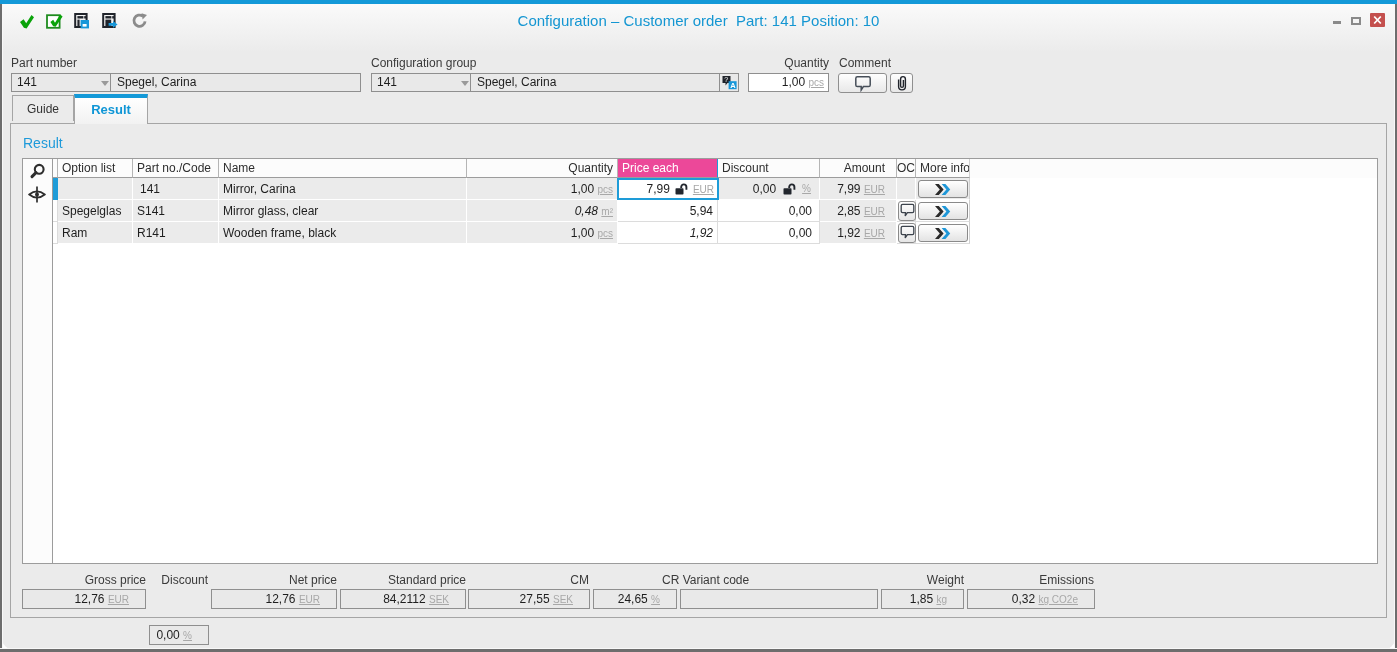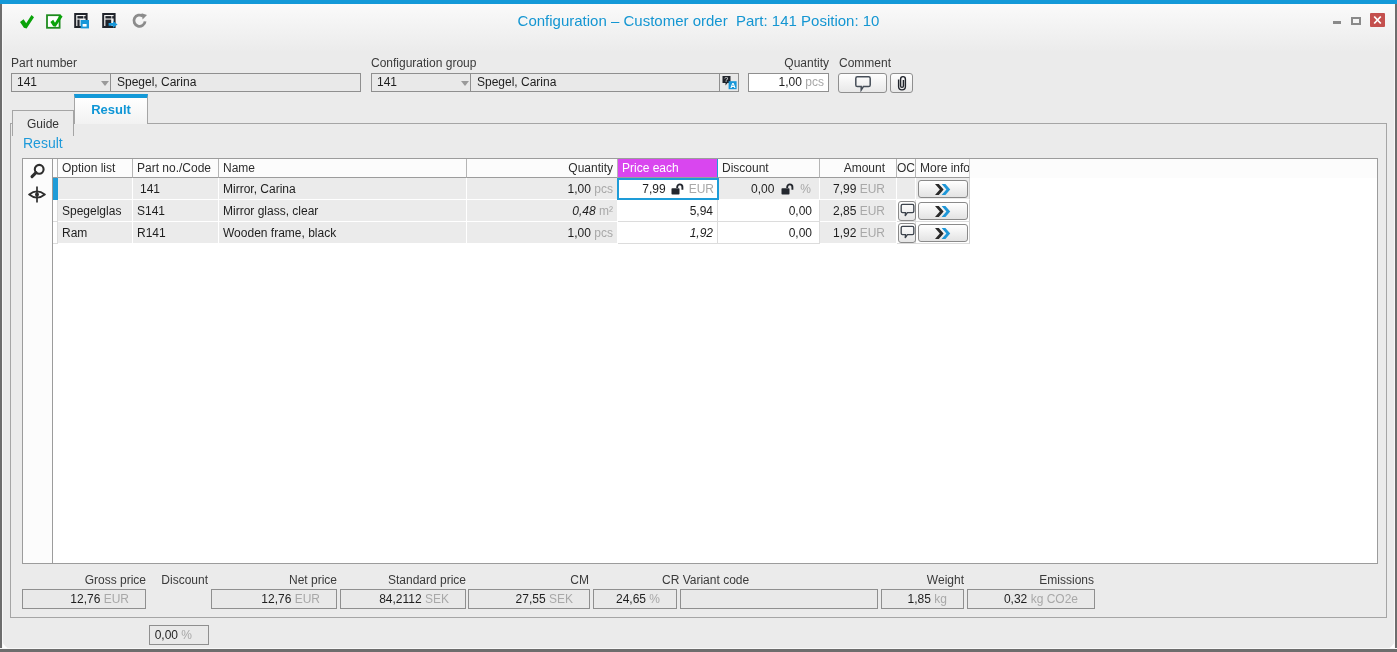--- a/index.html
+++ b/index.html
@@ -12,27 +12,27 @@
 #bL { left:0; top:4px; width:2px; height:648px; background:#6d6d6d; box-shadow: 1px 0 0 #f8f8f8; }
 #bR { right:0; top:4px; width:2px; height:648px; background:#6d6d6d; box-shadow: -1px 0 0 #f8f8f8; }
 #bB { left:0; bottom:0; width:1397px; height:3px; background:#6d6d6d; box-shadow: 0 -1px 0 #f8f8f8; }
 #titlebar { left:2px; top:4px; width:1393px; height:48px; background:linear-gradient(#fafafa,#ebebeb); }
 #title { left:0; top:12px; width:1397px; text-align:center; font-size:15px; color:#1496d2; }
 
 .lbl { font-size:12px; color:#3a3a3a; height:14px; line-height:14px; }
 
 .fld { height:19px; border:1px solid #8f8f8f; background:#e9e9e9; font-size:12px; color:#1e1e1e; line-height:17px; }
 .fldw { background:#ffffff; }
-.unit { color:#a8a8a8; font-size:12px; }
+.unit { color:#a8a8a8; font-size:10px;text-decoration:underline; }
 
 .btn { border:1px solid #8f8f8f; border-radius:3px; background:linear-gradient(#fefefe,#e8e8e8); }
 .ocbtn { width:18px; height:20px; border:1px solid #8a8a8a; border-radius:3px; background:linear-gradient(#fefefe,#e6e6e6); }
 .mibtn { width:50px; height:18px; border:1px solid #8a8a8a; border-radius:3px; background:linear-gradient(#ffffff,#e3e3e3); text-align:center; line-height:11px; padding-top:3px; }
 
-#tabGuide { left:12px; top:110px; width:62px; height:26px; border:1px solid #a5a5a5; border-bottom:none; background:#ebebeb; text-align:center; font-size:12px; color:#333; line-height:27px; }
+#tabGuide { left:12px; top:95px; width:62px; height:26px; border:1px solid #a5a5a5; border-bottom:none; background:#ebebeb; text-align:center; font-size:12px; color:#333; line-height:27px; }
 #tabResult { left:74px; top:94px; width:74px; height:30px; border:1px solid #a5a5a5; border-bottom:none; border-top:4px solid #1399d8; background:linear-gradient(#ffffff,#f2f2f2); text-align:center; font-size:13px; font-weight:bold; color:#0f96d6; line-height:24px; z-index:3; }
 #panel { left:10px; top:123px; width:1377px; height:495px; border:1px solid #a5a5a5; background:#ebebeb; }
 #resultLbl { left:23px; top:135px; font-size:14px; color:#1e9ada; }
 
 #sidebar { left:22px; top:158px; width:31px; height:406px; border:1px solid #9c9c9c; background:#fcfcfc; }
 #grid { left:52px; top:158px; width:1326px; height:406px; border:1px solid #9c9c9c; background:#ffffff; }
 .hrow { display:flex; height:19px; }
 .hcell { background:#fcfcfc; border-right:1px solid #b5b5b5; border-bottom:1px solid #9c9c9c; font-size:12px; color:#2e2e2e; padding:2px 0 0 4px; white-space:nowrap; overflow:hidden; }
 .hr { text-align:right; padding:2px 4px 0 0; }
 .row { display:flex; height:22px; }
@@ -148,21 +148,21 @@
     <path d="M9,0.5 L9,16.5" stroke="#2e2e2e" stroke-width="1.7"></path>
   </svg>
 
   <div id="grid" class="abs">
     <div class="hrow">
       <div class="hcell w-ind"></div>
       <div class="hcell w-opt">Option list</div>
       <div class="hcell w-prt">Part no./Code</div>
       <div class="hcell w-nam">Name</div>
       <div class="hcell hr w-qty">Quantity</div>
-      <div class="hcell w-prc" style="background:#d946ef;color:#ffffff;border-right-color:#1e9cd8;">Price each</div>
+      <div class="hcell w-prc" style="background:#ec4899;color:#ffffff;border-right-color:#1e9cd8;">Price each</div>
       <div class="hcell w-dsc">Discount</div>
       <div class="hcell hr w-amt" style="padding-right:12px;text-align:right;">Amount</div>
       <div class="hcell w-oc" style="padding-left:0;text-align:left;">OC</div>
       <div class="hcell w-mor">More info</div>
       <div class="hcell w-fil"></div>
     </div>
     <div class="row">
       <div class="cell w-ind" style="background:#1e9cd8;border-right-color:#1e9cd8;border-bottom-color:#1e9cd8;"></div>
       <div class="cell w-opt"></div>
       <div class="cell w-prt" style="padding-left:7px;">141</div>

